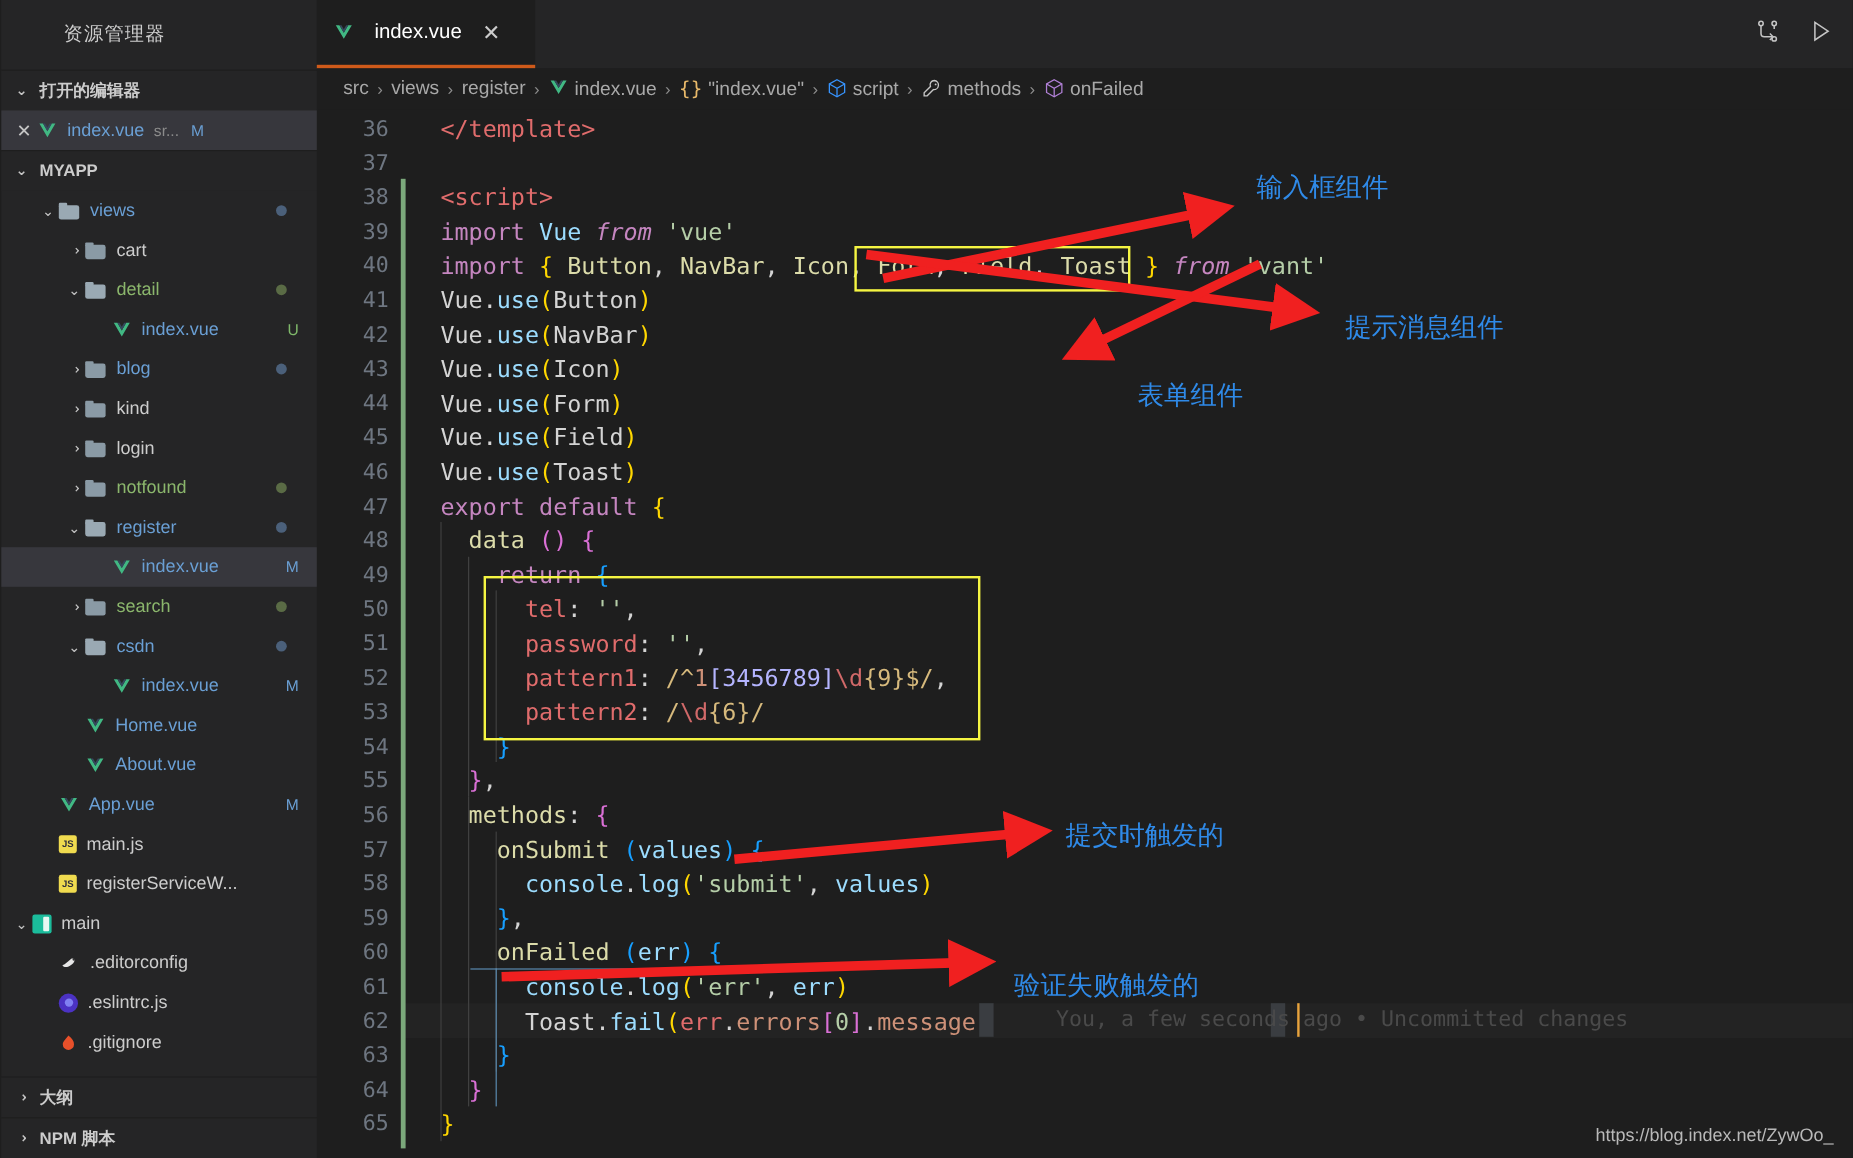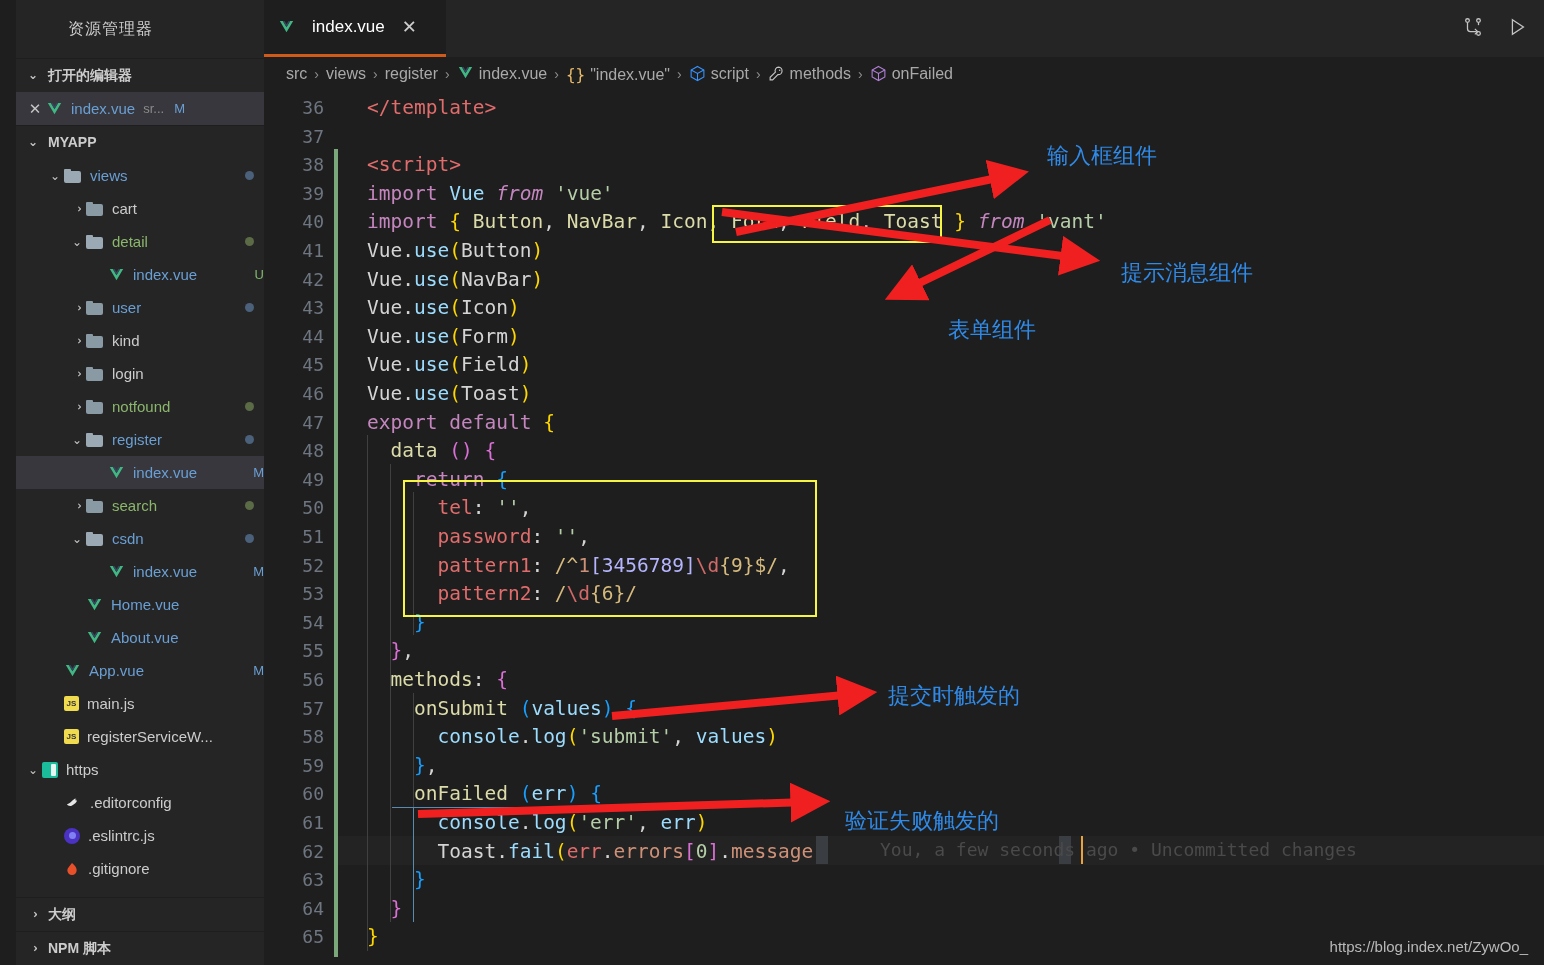--- a/index.html
+++ b/index.html
@@ -6,21 +6,21 @@
   body{
     width:1544px;height:965px;overflow:hidden;
     background:#1e1e1e;
     font-family:"Liberation Sans","DejaVu Sans",sans-serif;
     -webkit-font-smoothing:antialiased;
   }
   #root{position:relative;width:1544px;height:965px;}
 
   
   .sidebar{
-    position:absolute;left:16px;top:0;width:264px;height:965px;
+    position:absolute;left:1px;top:0;width:264px;height:965px;
     background:#252526;border-right:1px solid #1b1b1b;
     overflow:hidden;
   }
   .sb-title{
     height:58px;line-height:58px;padding-left:52px;
     font-size:16px;color:#cccccc;letter-spacing:1px;
     background:#252526;
   }
   .sb-section{
     height:33px;line-height:33px;font-size:14px;font-weight:bold;
@@ -226,21 +226,21 @@
           <span class="vicon"><svg width="17" height="16" viewBox="0 0 24 24">
               <path d="M2 3h4.5L12 12.5 17.5 3H22l-10 17L2 3z" fill="#41b883"></path>
               <path d="M6.5 3H9l3 5 3-5h2.5L12 12.5 6.5 3z" fill="#35495e"></path>
             </svg></span>
           <span class="fname blue">index.vue</span>
           <span class="badge u">U</span>
         </div>
         <div class="row" style="padding-left:52px;">
           <span class="chev right">⌄</span>
           <span class="folder"></span>
-          <span class="fname blue">user</span>
+          <span class="fname blue">blog</span>
           <span class="dot blue"></span>
         </div>
         <div class="row" style="padding-left:52px;">
           <span class="chev right">⌄</span>
           <span class="folder"></span>
           <span class="fname ">kind</span>
         </div>
         <div class="row" style="padding-left:52px;">
           <span class="chev right">⌄</span>
           <span class="folder"></span>
@@ -319,21 +319,21 @@
           <span class="fname ">main.js</span>
         </div>
         <div class="row" style="padding-left:30px;">
           <span style="width:18px;display:inline-block;"></span>
           <span class="jsicon">JS</span>
           <span class="fname ">registerServiceW...</span>
         </div>
         <div class="row" style="padding-left:8px;">
           <span class="chev">⌄</span>
           <span class="testsc"></span>
-          <span class="fname ">https</span>
+          <span class="fname ">main</span>
         </div>
         <div class="row" style="padding-left:30px;">
           <span style="width:18px;display:inline-block;"></span>
           <span class="editc"><svg width="18" height="16" viewBox="0 0 24 24">
               <path d="M3 14c4-1 7-5 11-8 2-1 4 0 4 2 0 3-4 6-8 8-3 1-6 0-7-2z" fill="#e6e6e6"></path>
               <circle cx="17" cy="7" r="1.4" fill="#333"></circle>
             </svg></span>
           <span class="fname ">.editorconfig</span>
         </div>
         <div class="row" style="padding-left:30px;">

